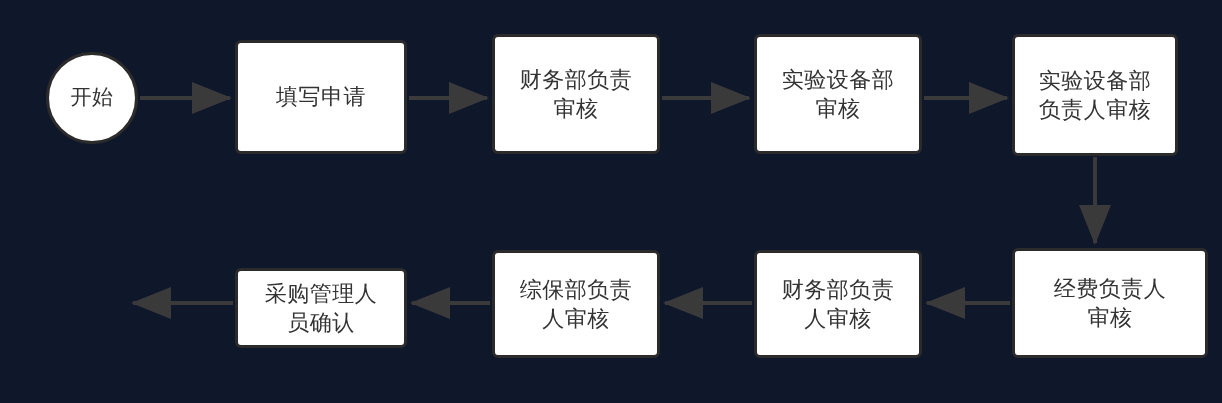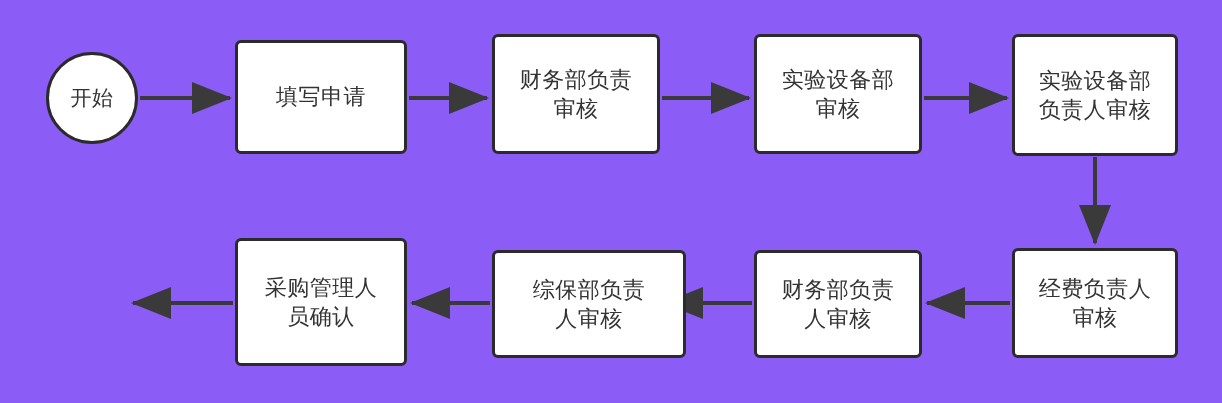--- a/index.html
+++ b/index.html
@@ -4,23 +4,23 @@
 <style>
   html, body {
     margin: 0;
     padding: 0;
     background: #000000;
   }
   #canvas {
     position: relative;
     width: 1222px;
     height: 403px;
-    background: #8b5cf6;
+    background: #0f172a;
     overflow: hidden;
-    font-family: Liberation Sans, sans-serif;
+    font-family: Liberation Serif, serif;
   }
   #edge-layer {
     position: absolute;
     left: 0;
     top: 0;
     width: 1222px;
     height: 403px;
   }
   .node {
     position: absolute;
@@ -103,34 +103,34 @@
   <div class="node box" style="left:754px; top:34px; width:168px; height:120px;">
     <span class="node-label">实验设备部
 审核</span>
   </div>
 
   <div class="node box" style="left:1012px; top:34px; width:166px; height:122px;">
     <span class="node-label">实验设备部
 负责人审核</span>
   </div>
 
-  <div class="node box" style="left:1012px; top:248px; width:166px; height:110px;text-align:center;">
+  <div class="node box" style="left:1012px; top:248px; width:196px; height:110px;text-align:center;">
     <span class="node-label">经费负责人
 审核</span>
   </div>
 
   <div class="node box" style="left:754px; top:250px; width:168px; height:108px;text-align:center;">
     <span class="node-label">财务部负责
 人审核</span>
   </div>
 
-  <div class="node box" style="left:492px; top:250px; width:194px; height:108px;">
+  <div class="node box" style="left:492px; top:250px; width:168px; height:108px;">
     <span class="node-label">综保部负责
 人审核</span>
   </div>
 
-  <div class="node box" style="left:235px; top:238px; width:172px; height:128px;">
+  <div class="node box" style="left:235px; top:268px; width:172px; height:80px;">
     <span class="node-label">采购管理人
 员确认</span>
   </div>
 
 
 </div>
 
 </body></html>

